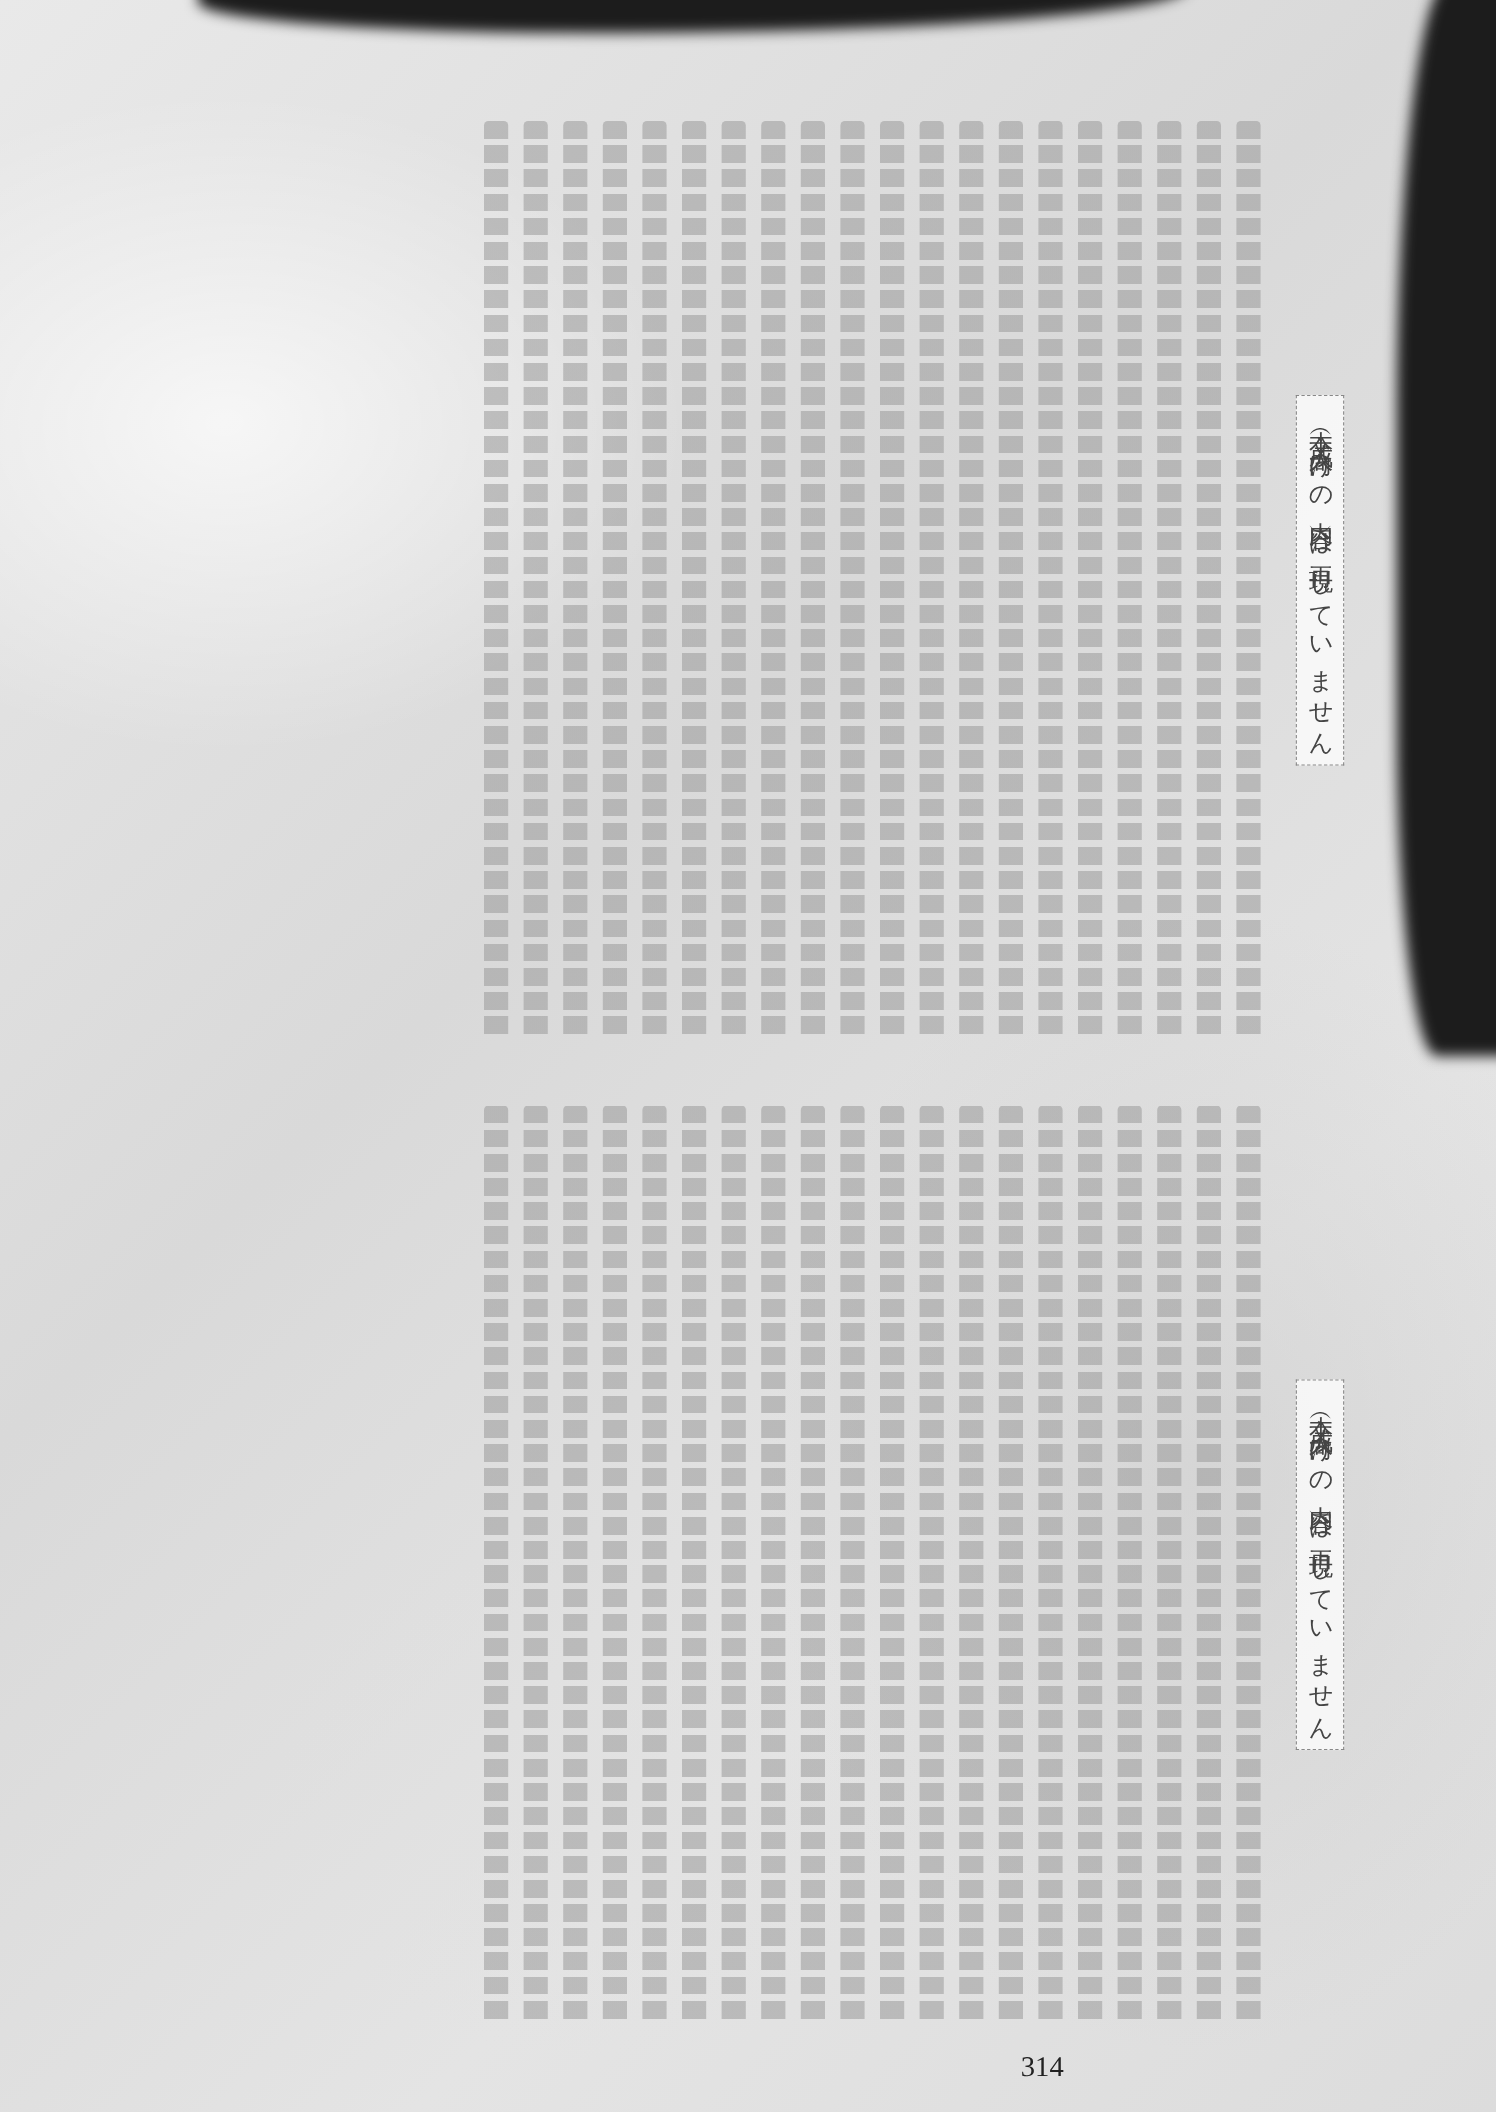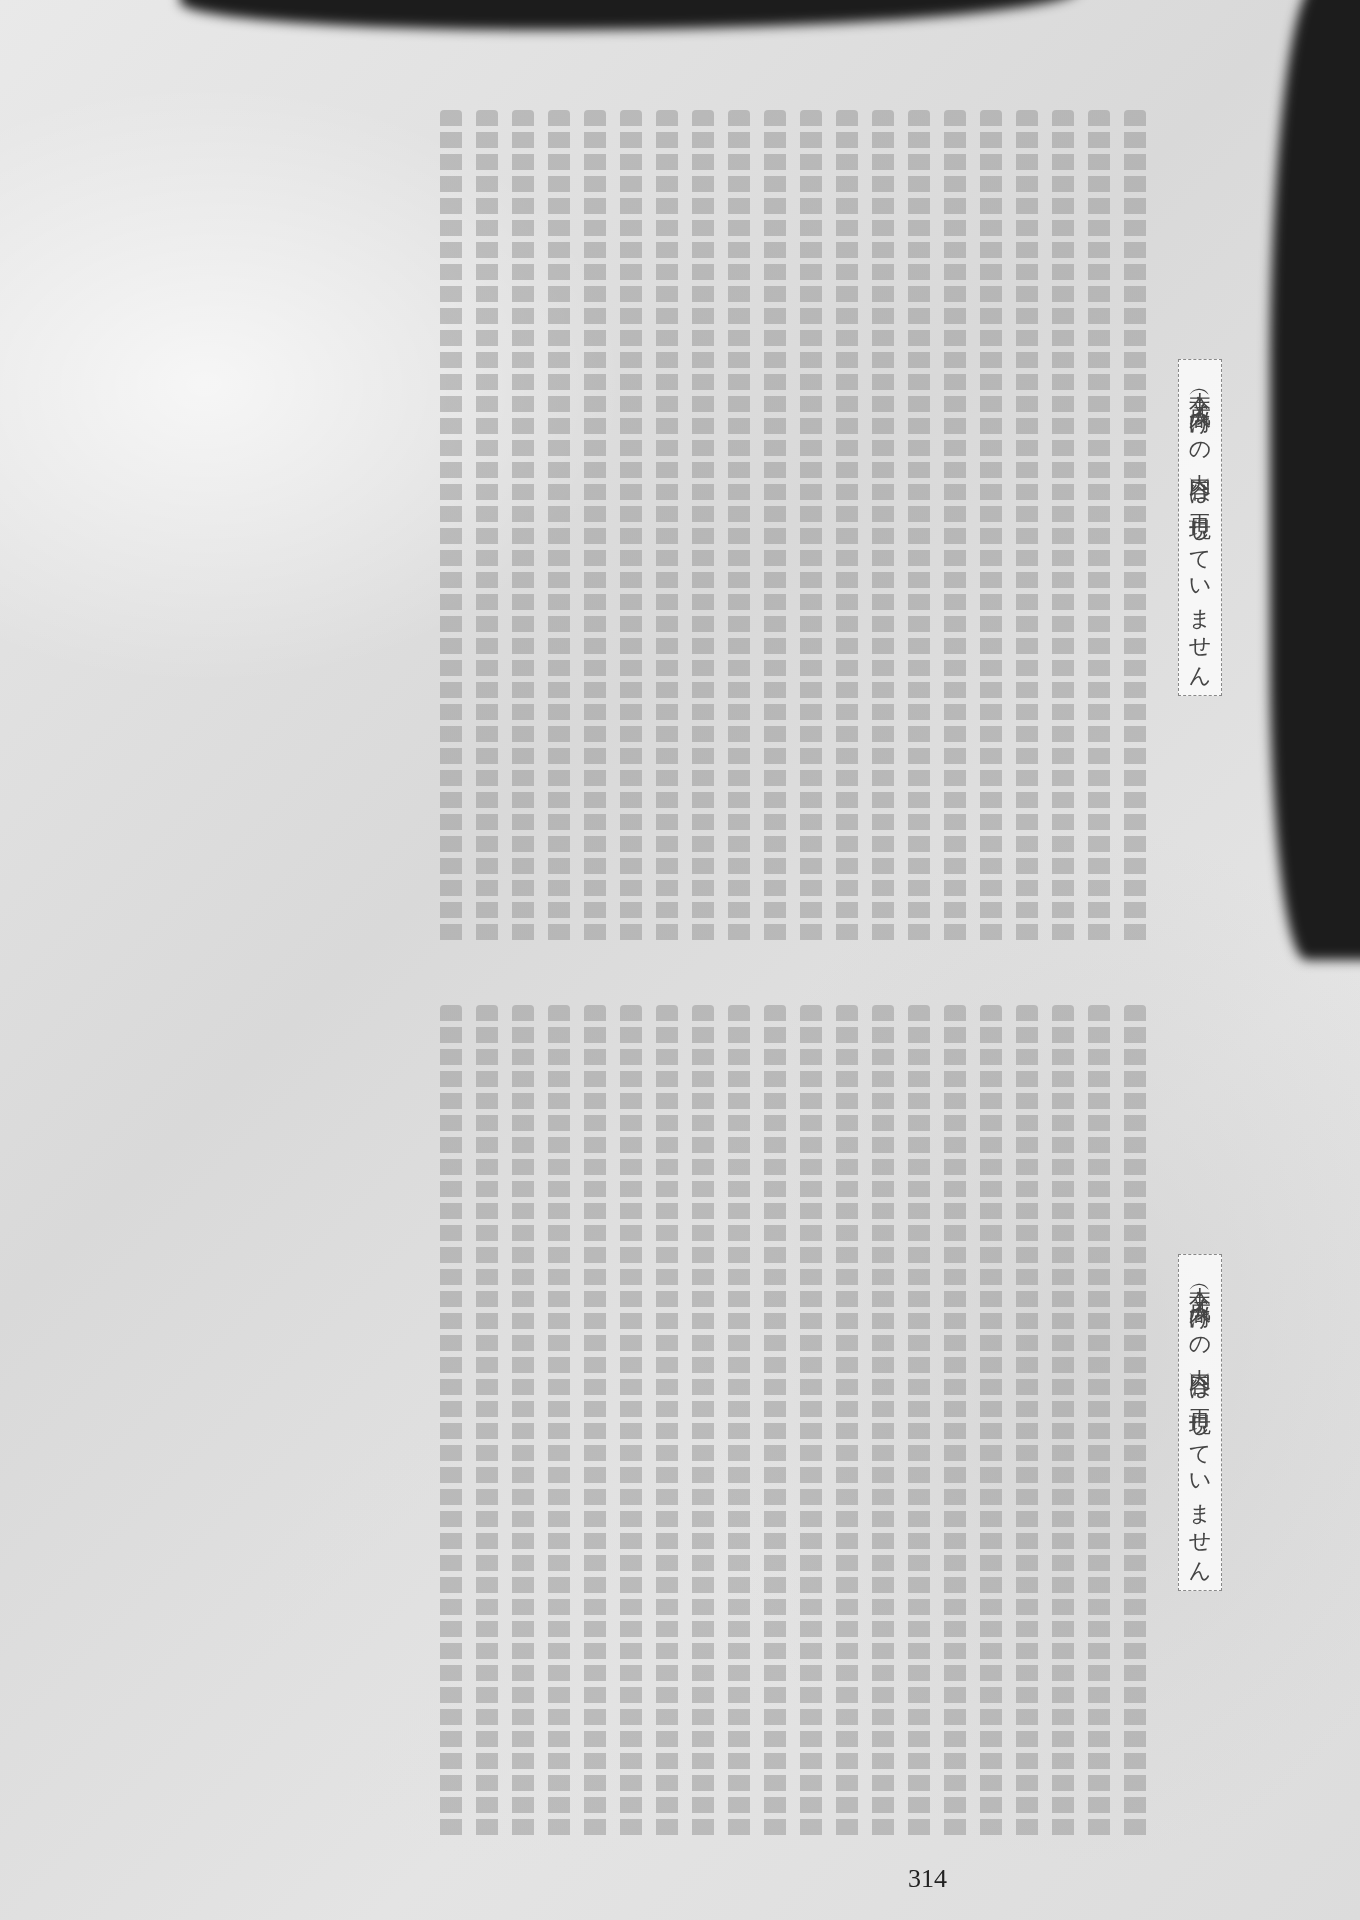--- a/index.html
+++ b/index.html
@@ -27,21 +27,21 @@
     background:repeating-linear-gradient(to bottom,#9a9a9a 0 16px,transparent 16px 22px);
     opacity:.55;
   }
   .redaction{
     writing-mode:vertical-rl;text-orientation:upright;
     font-size:22px;color:#444;letter-spacing:4px;
     background:rgba(255,255,255,.75);border:1px dashed #888;
     padding:14px 6px;margin:0 18px;align-self:center;max-height:90%;
   }
   .page-number{
-    position:absolute;bottom:26px;left:908px;
+    position:absolute;bottom:26px;left:928px;
     font-size:26px;color:#222;font-family:"Liberation Serif",serif;
   }
 </style>
 </head>
 <body>
 
 <div class="edge-ink ink-top"></div>
 <div class="edge-ink ink-right"></div>
 
 <div class="page">

